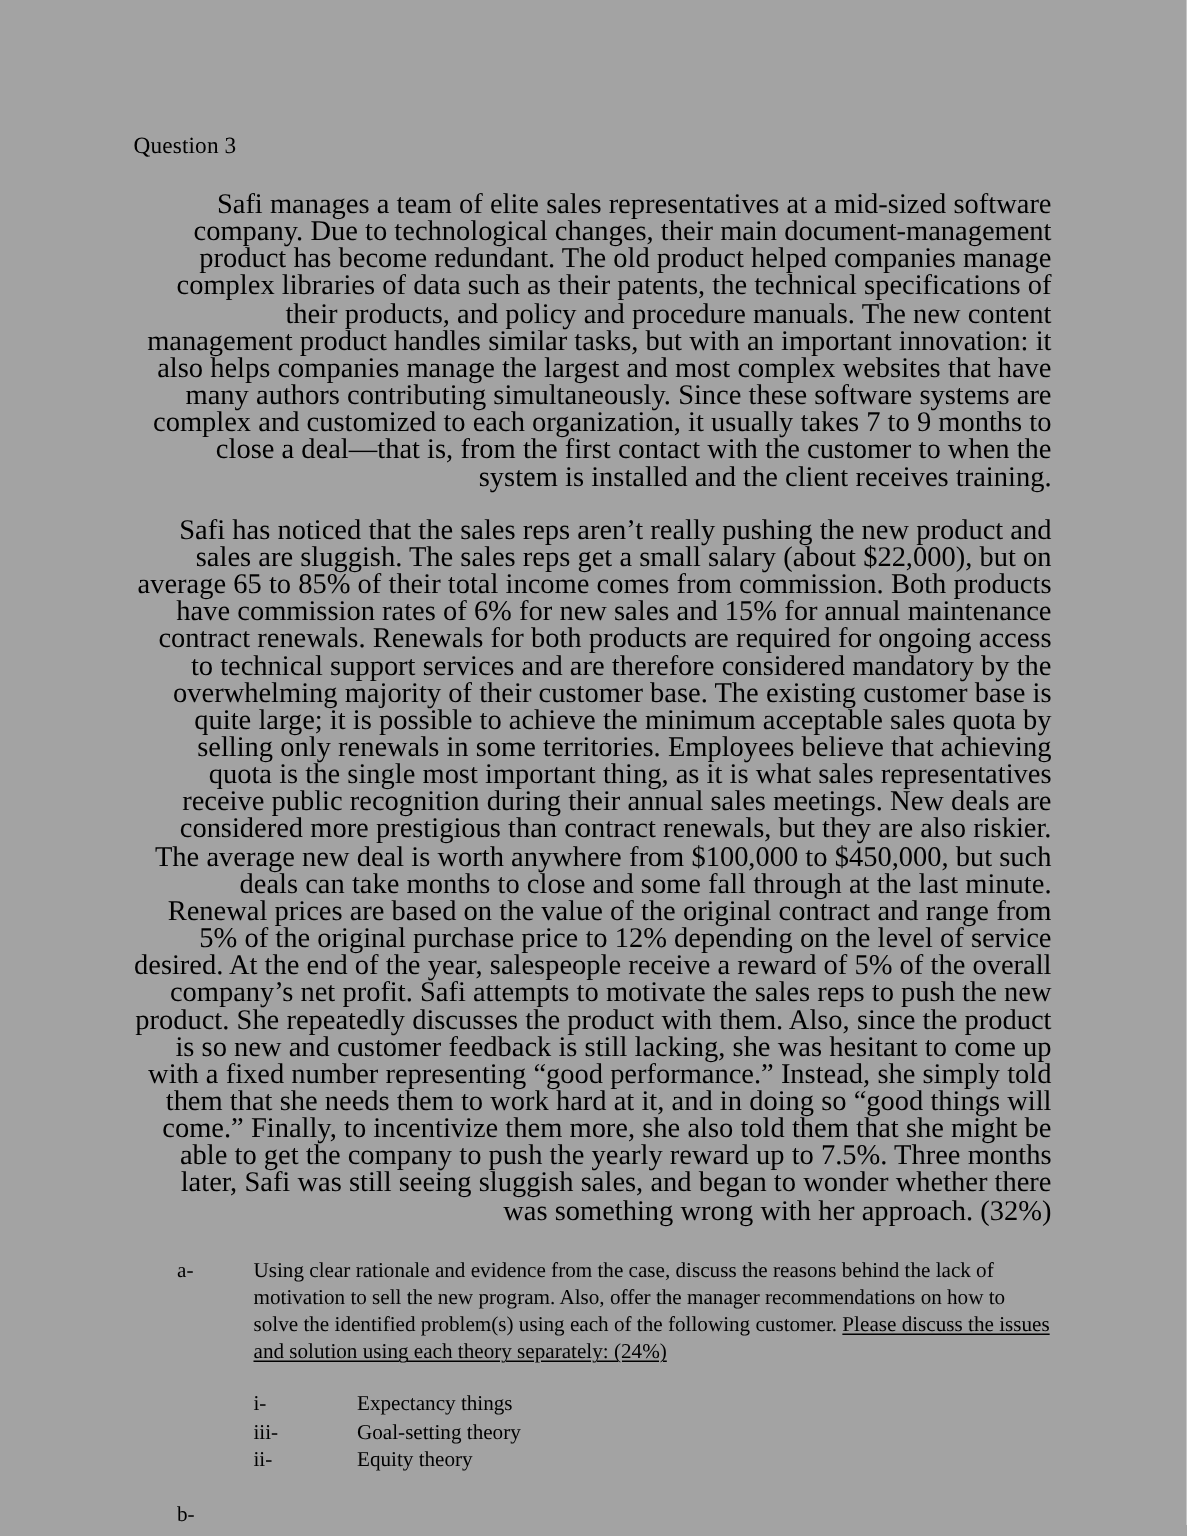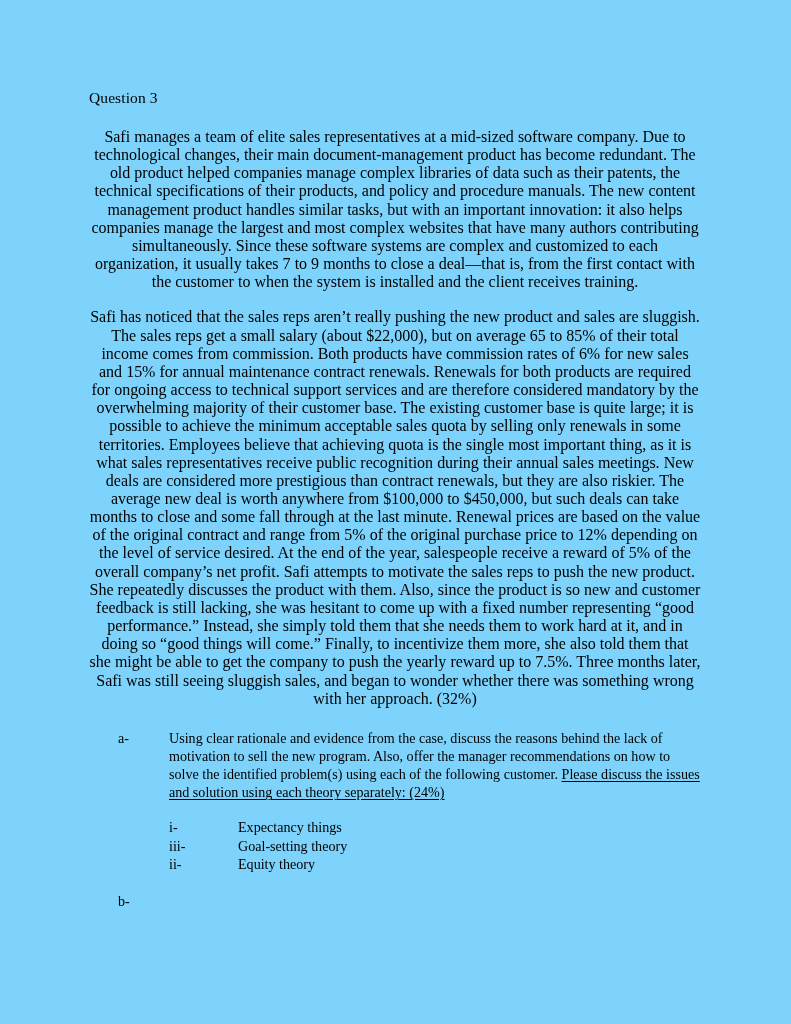--- a/index.html
+++ b/index.html
@@ -13,41 +13,41 @@
     height: 1024px;
     overflow: hidden;
     font-family: "Liberation Serif", "DejaVu Serif", serif;
     color: #000000;
     -webkit-font-smoothing: antialiased;
   }
   .page {
     position: relative;
     width: 791px;
     height: 1024px;
-    background: #7dd3fc;
+    background: #a3a3a3;
     box-sizing: border-box;
   }
   .content {
     position: absolute;
     left: 89px;
     top: 88px;
     width: 612px;
   }
   .doc-heading {
     font-size: 15.5px;
     line-height: 19px;
     font-weight: normal;
     margin: 0 0 21px 0;
     letter-spacing: 0.1px;
   }
   .para {
-    font-size: 16px;
+    font-size: 19px;
     line-height: 18.15px;
     margin: 0 0 17px 0;
-    text-align: center;
+    text-align: right;
     letter-spacing: -0.01px;
     word-spacing: 0.05px;
   }
   .para:last-child {
     margin-bottom: 0;
   }
   .list-outer {
     margin: 21px 0 0 0;
     padding: 0;
     list-style: none;

